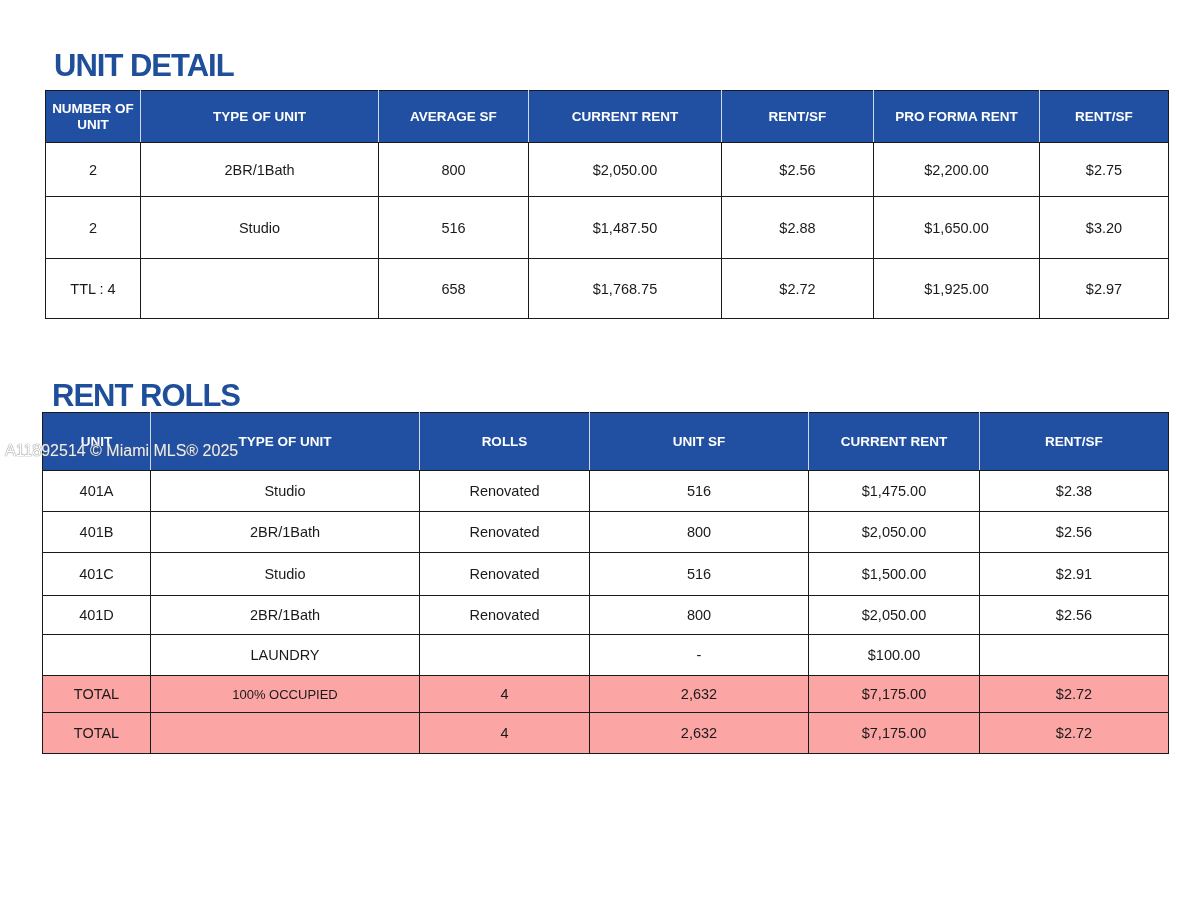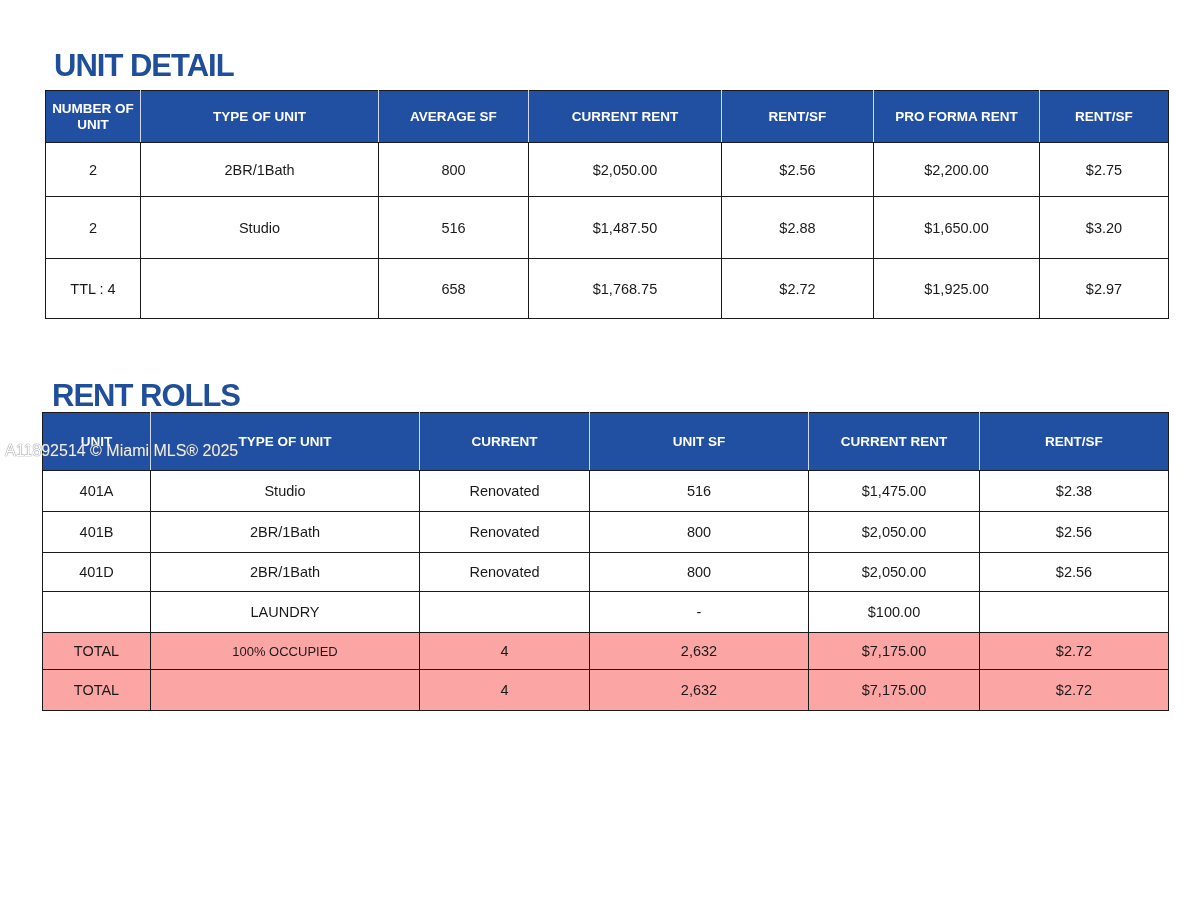--- a/index.html
+++ b/index.html
@@ -83,21 +83,21 @@
       <col style="width:269px">
       <col style="width:170px">
       <col style="width:219px">
       <col style="width:171px">
       <col style="width:189px">
     </colgroup>
   <thead>
     <tr style="height:58px">
       <th>UNIT</th>
       <th>TYPE OF UNIT</th>
-      <th>CURRENT</th>
+      <th>ROLLS</th>
       <th>UNIT SF</th>
       <th>CURRENT RENT</th>
       <th>RENT/SF</th>
     </tr>
   </thead>
   <tbody>
     <tr style="height:41px">
       <td>401A</td>
       <td>Studio</td>
       <td>Renovated</td>
@@ -105,20 +105,28 @@
       <td>$1,475.00</td>
       <td>$2.38</td>
     </tr>
     <tr style="height:41px">
       <td>401B</td>
       <td>2BR/1Bath</td>
       <td>Renovated</td>
       <td>800</td>
       <td>$2,050.00</td>
       <td>$2.56</td>
+    </tr>
+    <tr style="height:43px">
+      <td>401C</td>
+      <td>Studio</td>
+      <td>Renovated</td>
+      <td>516</td>
+      <td>$1,500.00</td>
+      <td>$2.91</td>
     </tr>
     <tr style="height:39px">
       <td>401D</td>
       <td>2BR/1Bath</td>
       <td>Renovated</td>
       <td>800</td>
       <td>$2,050.00</td>
       <td>$2.56</td>
     </tr>
     <tr style="height:41px">

